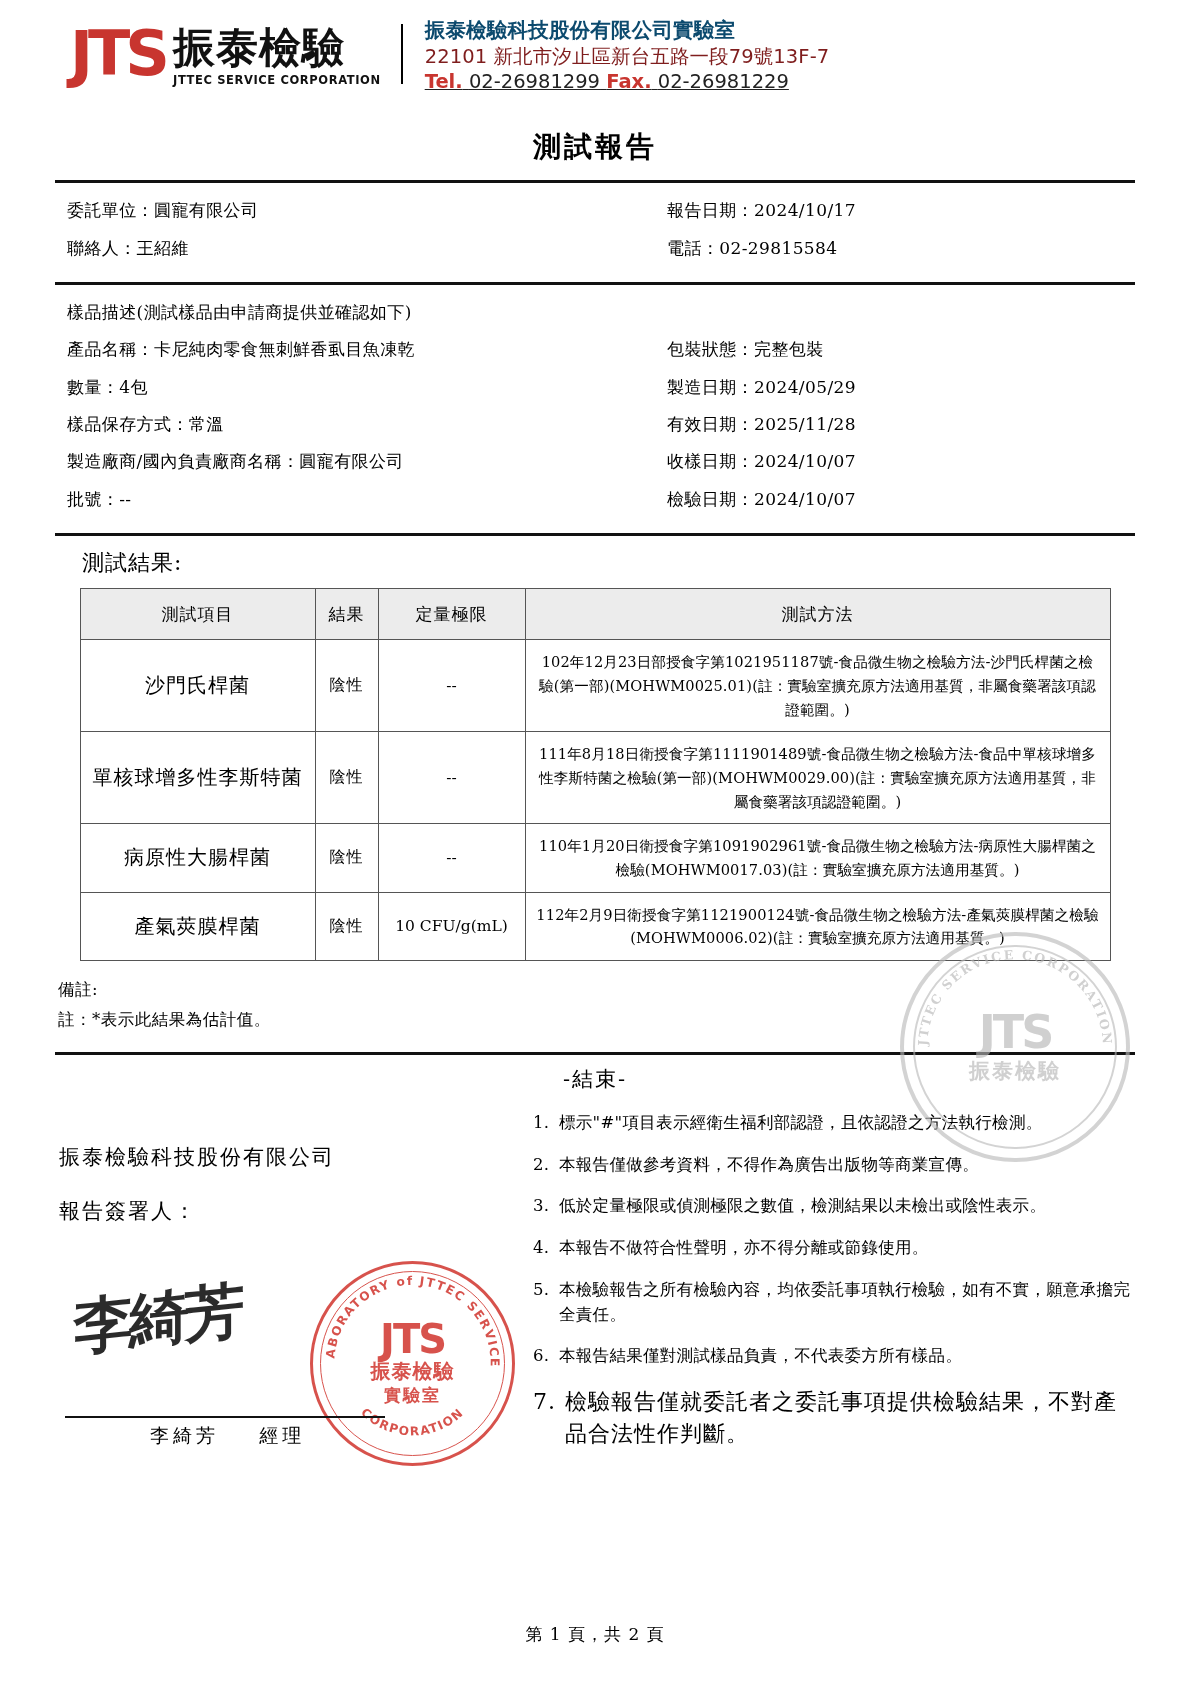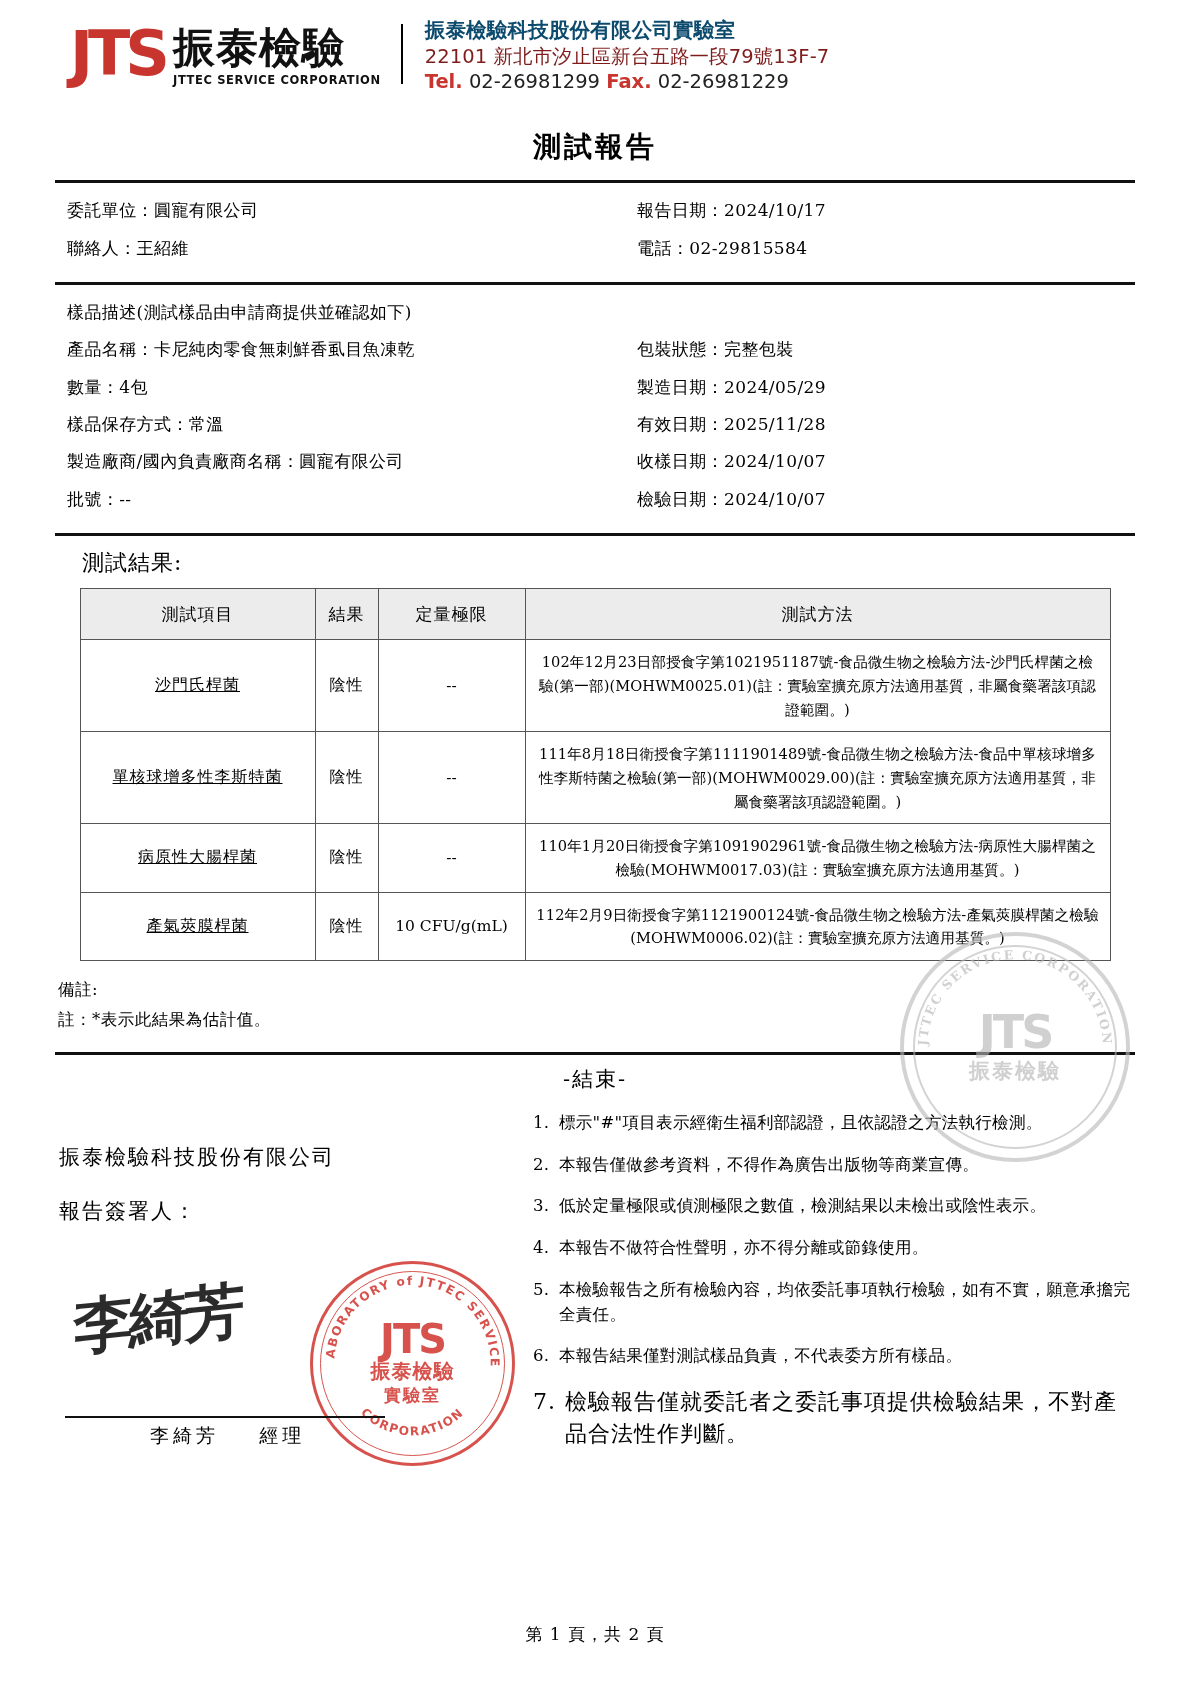--- a/index.html
+++ b/index.html
@@ -48,21 +48,21 @@
     font-family: "DejaVu Sans", sans-serif;
     color: #0c4a6e; font-weight: bold; font-size: 20.5px; letter-spacing: .2px;
     line-height: 1.25;
   }
   .addr-line2 {
     font-family: "DejaVu Sans", sans-serif;
     color: #7f1d1d; font-size: 19.5px; line-height: 1.3; letter-spacing: .1px;
   }
   .addr-line3 {
     font-family: "DejaVu Sans", sans-serif;
-    font-size: 19.5px; line-height: 1.3; color: #222;
+    font-size: 19.5px; line-height: 1.3; color: #222; text-decoration: underline;
   }
   .addr-line3 .lbl { color: #c8352f; font-weight: bold; }
 
   
   .doc-title {
     text-align: center;
     font-size: 28px;
     font-weight: bold;
     letter-spacing: 3px;
     margin: 34px 0 14px 0;
@@ -72,20 +72,21 @@
     height: 0; border-top: 3px solid #111;
     margin: 0 55px;
   }
 
   
   .info-section { padding: 14px 55px 10px 55px; }
   .info-row {
     display: flex; width: 100%;
     font-size: 17px; line-height: 1.55;
     margin-bottom: 11px;
+    gap: 30px;
   }
   .info-col { flex: 0 0 50%; padding-left: 12px; letter-spacing: .4px; }
   .info-col.full { flex: 0 0 100%; }
   .info-col.right { padding-left: 42px; }
 
   
   .results-label {
     padding: 12px 0 10px 82px;
     font-size: 22px; letter-spacing: 1px;
   }
@@ -110,21 +111,21 @@
     font-size: 17px;
     padding: 12px 4px;
     letter-spacing: 1px;
   }
   table.results td.method {
     font-size: 14.6px;
     line-height: 1.62;
     padding: 10px 10px;
     letter-spacing: .1px;
   }
-  table.results td.item { letter-spacing: 1px; font-size: 16px; text-decoration: underline; }
+  table.results td.item { letter-spacing: 1px; font-size: 20px; }
   table.results td.result { letter-spacing: 1px; font-size: 16px; }
   col.c-item { width: 235px; }
   col.c-result { width: 63px; }
   col.c-loq { width: 147px; }
   col.c-method { width: 585px; }
 
   
   .remarks {
     padding: 14px 0 0 58px;
     font-size: 16.5px; line-height: 1.85; letter-spacing: .5px;

